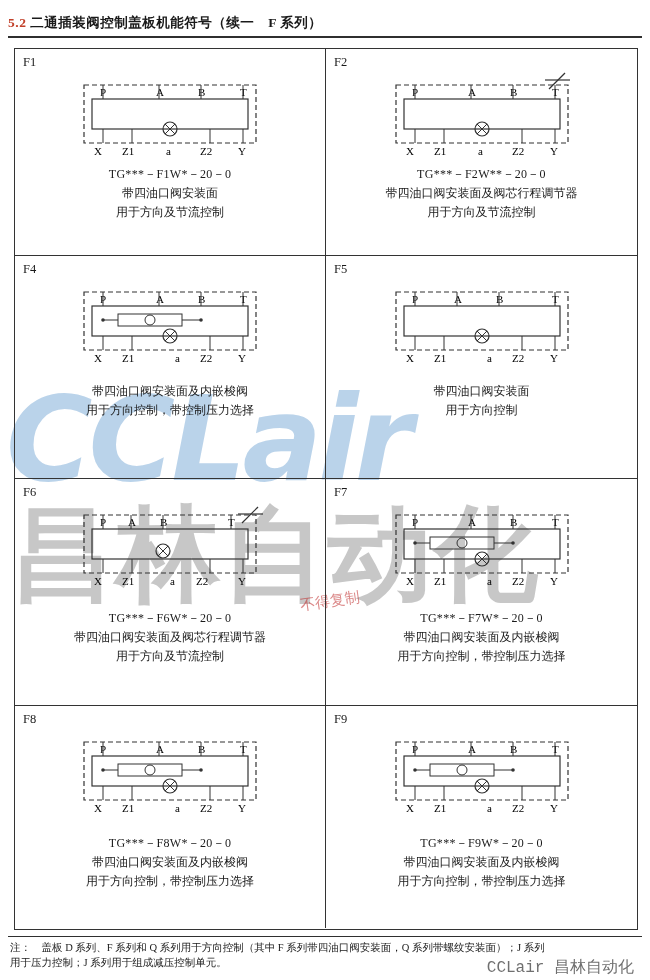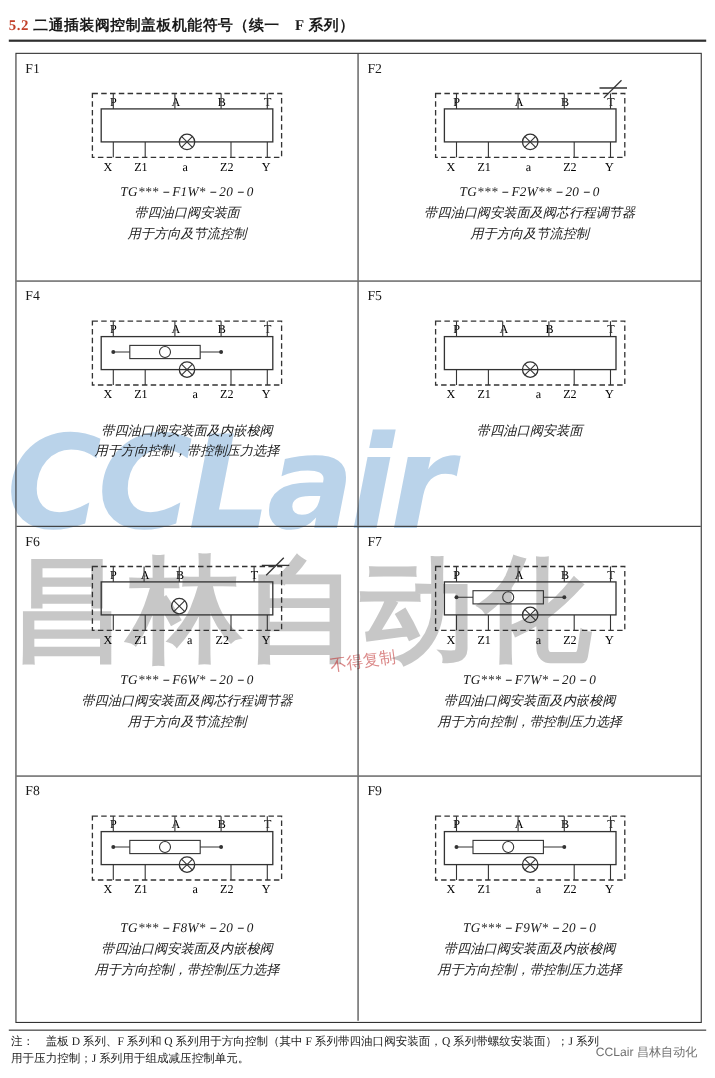--- a/index.html
+++ b/index.html
@@ -74,41 +74,41 @@
   
   .symwrap{
     position:absolute;left:0;top:22px;width:100%;
     display:flex;justify-content:center;
   }
   .desc{
     position:absolute;left:0;width:100%;
     text-align:center;
     font-size:12px;line-height:19px;
   }
-  .desc .line{white-space:nowrap;font-style:italic;}
+  .desc .line{white-space:nowrap;}
   .desc .model{font-family:"Liberation Serif",serif;letter-spacing:.3px;}
 
   .r1 .desc{top:116px;}
   .r2 .desc{top:126px;}
   .r3 .desc{top:130px;}
   .r4 .desc{top:128px;}
 
   
   .foot-rule{
     position:absolute;left:8px;top:936px;width:634px;height:1.4px;background:#2f2f2f;
   }
   .note{
     position:absolute;left:10px;top:940px;width:632px;
     font-size:10.5px;line-height:15px;
   }
   .note .l2{margin-left:0px;}
   .footer-brand{
-    position:absolute;right:16px;bottom:16px;
-    font-size:11px;color:#6f6f6f;
-    font-family:Liberation Sans, sans-serif;
+    position:absolute;right:16px;bottom:2px;
+    font-size:16px;color:#6f6f6f;
+    font-family:Liberation Mono, monospace;
   }
   svg{display:block;}
   text{font-family:"Liberation Serif","DejaVu Serif",serif;}
 </style>
 </head>
 <body>
 
 <div class="page">
 
   <div class="header">
@@ -263,20 +263,21 @@
             <line x1="105" y1="53" x2="95" y2="63" stroke="#333" stroke-width="1"></line>
             <text x="24" y="84" font-size="11">X</text>
             <text x="52" y="84" font-size="11">Z1</text>
             <text x="105" y="84" font-size="11">a</text>
             <text x="130" y="84" font-size="11">Z2</text>
             <text x="168" y="84" font-size="11">Y</text>
           </svg>
         </div>
         <div class="desc">
           <div class="line">带四油口阀安装面</div>
+          <div class="line">用于方向控制</div>
         </div>
       </div>
     </div>
 
     <div class="row r3">
       <div class="cell left">
         <div class="code">F6</div>
         <div class="symwrap">
           <svg width="200" height="90" viewBox="0 0 200 90">
             <rect x="14" y="14" width="172" height="58" fill="none" stroke="#333" stroke-width="1.2" stroke-dasharray="5,3"></rect>

